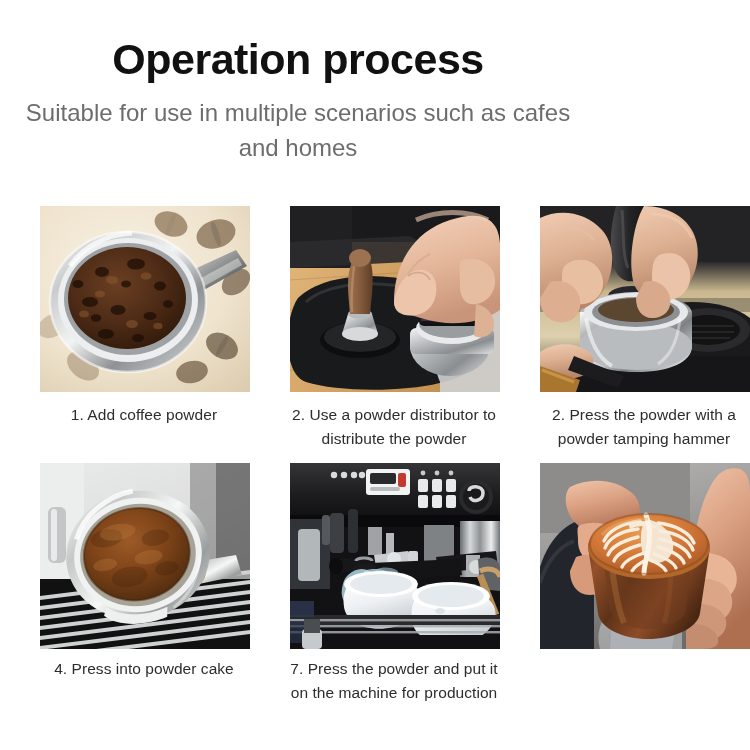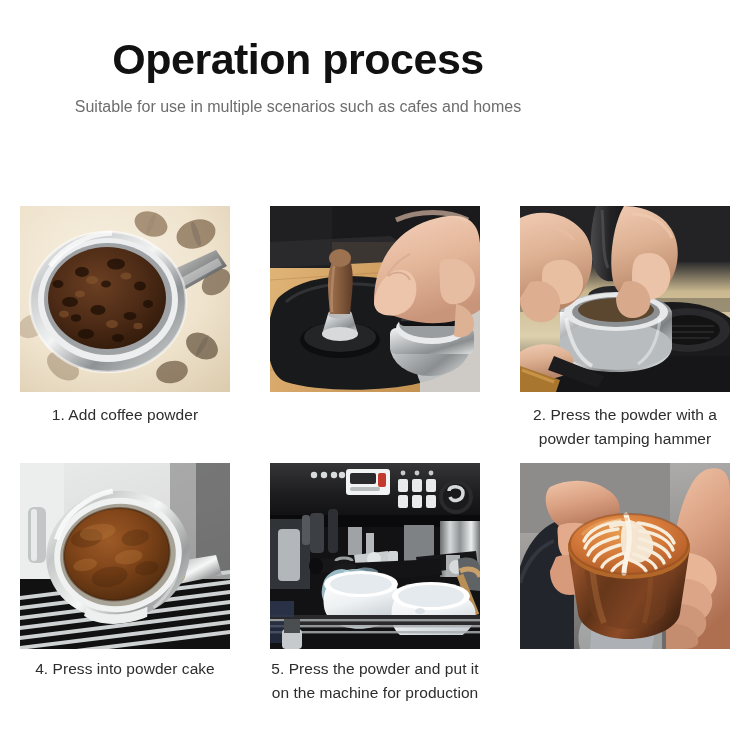--- a/index.html
+++ b/index.html
@@ -25,21 +25,21 @@
   }
   .page-title {
     font-size: 43px;
     font-weight: bold;
     color: #111111;
     letter-spacing: -0.5px;
     line-height: 1.08;
     margin: 0;
   }
   .page-subtitle {
-    font-size: 16px;
+    font-size: 24px;
     color: #6d6d6d;
     line-height: 1.42;
     margin: 14px auto 0;
     width: 580px;
     font-weight: normal;
   }
   .grid {
     position: absolute;
     top: 206px;
     left: 0;
@@ -50,21 +50,21 @@
     justify-content: flex-start;
     align-items: flex-start;
   }
   .row-2 {
     margin-top: 13px;
   }
   .cell {
     width: 250px;
     display: flex;
     flex-direction: column;
-    align-items: center;
+    align-items: flex-end;
   }
   .cell-1 { margin-left: 0px; }
   .cell-2 { margin-left: 0px; }
   .cell-3 { margin-left: 0px; }
   .thumb {
     width: 210px;
     height: 186px;
     display: block;
     overflow: hidden;
     background: #d9d9d9;
@@ -236,20 +236,21 @@
             <path d="M131 114 L193 114" stroke="#4a4a4c" stroke-width="2" opacity="0.6"></path>
             <path d="M104 96 C104 60 122 26 160 14 C196 2 210 16 210 40 L210 104 C190 118 160 120 138 114 C118 108 104 106 104 96 Z" fill="url(#skin2)"></path>
             <path d="M110 92 C112 72 124 56 140 48" stroke="#d6a78c" stroke-width="2" fill="none" opacity="0.6"></path>
             <path d="M104 96 C106 82 112 72 122 66 C134 60 144 66 146 78 C148 92 142 104 130 108 C116 112 104 108 104 96 Z" fill="#edc5ab"></path>
             <path d="M172 54 C186 50 200 56 204 68 C208 82 200 96 186 98 C176 100 170 92 170 80 C170 68 168 56 172 54 Z" fill="#e7bda2"></path>
             <path d="M186 98 C196 100 204 108 204 118 C204 128 194 134 184 130" fill="#ddb193"></path>
             <path d="M118 70 C126 64 136 66 140 74" stroke="#c79a80" stroke-width="1.6" fill="none" opacity="0.7"></path>
             <path d="M126 14 C148 4 178 4 198 14" stroke="#f0cdb6" stroke-width="5" fill="none" opacity="0.6"></path>
           </svg>
         </div>
+        <div class="caption">2. Use a powder distributor to distribute the powder</div>
       </div>
 
       <div class="cell cell-3">
         <div class="thumb">
           <svg width="210" height="186" viewBox="0 0 210 186">
             <defs>
               <linearGradient id="bg3" x1="0" y1="0" x2="0" y2="1">
                 <stop offset="0%" stop-color="#1d1d1f"></stop>
                 <stop offset="30%" stop-color="#2a2a2c"></stop>
                 <stop offset="46%" stop-color="#c9b88f"></stop>
@@ -484,21 +485,21 @@
               <rect x="0" y="162" width="210" height="2.4"></rect>
               <rect x="0" y="168" width="210" height="2.4"></rect>
             </g>
             <rect x="0" y="172" width="210" height="14" fill="#111113"></rect>
             <rect x="0" y="138" width="24" height="16" fill="#2e3a52" opacity="0.8"></rect>
             <rect x="0" y="158" width="30" height="22" fill="#27324a" opacity="0.7"></rect>
             <rect x="12" y="166" width="20" height="20" rx="4" fill="#c6cacc"></rect>
             <rect x="14" y="156" width="16" height="14" fill="#4a4e50"></rect>
           </svg>
         </div>
-        <div class="caption cap-tight">5. Press the powder and put it on the machine for production</div>
+        <div class="caption cap-tight">7. Press the powder and put it on the machine for production</div>
       </div>
 
       <div class="cell cell-3">
         <div class="thumb">
           <svg width="210" height="186" viewBox="0 0 210 186">
             <defs>
               <linearGradient id="bg6" x1="0" y1="0" x2="0.3" y2="1">
                 <stop offset="0%" stop-color="#b9b8b6"></stop>
                 <stop offset="50%" stop-color="#9a9997"></stop>
                 <stop offset="100%" stop-color="#6d6c6a"></stop>

